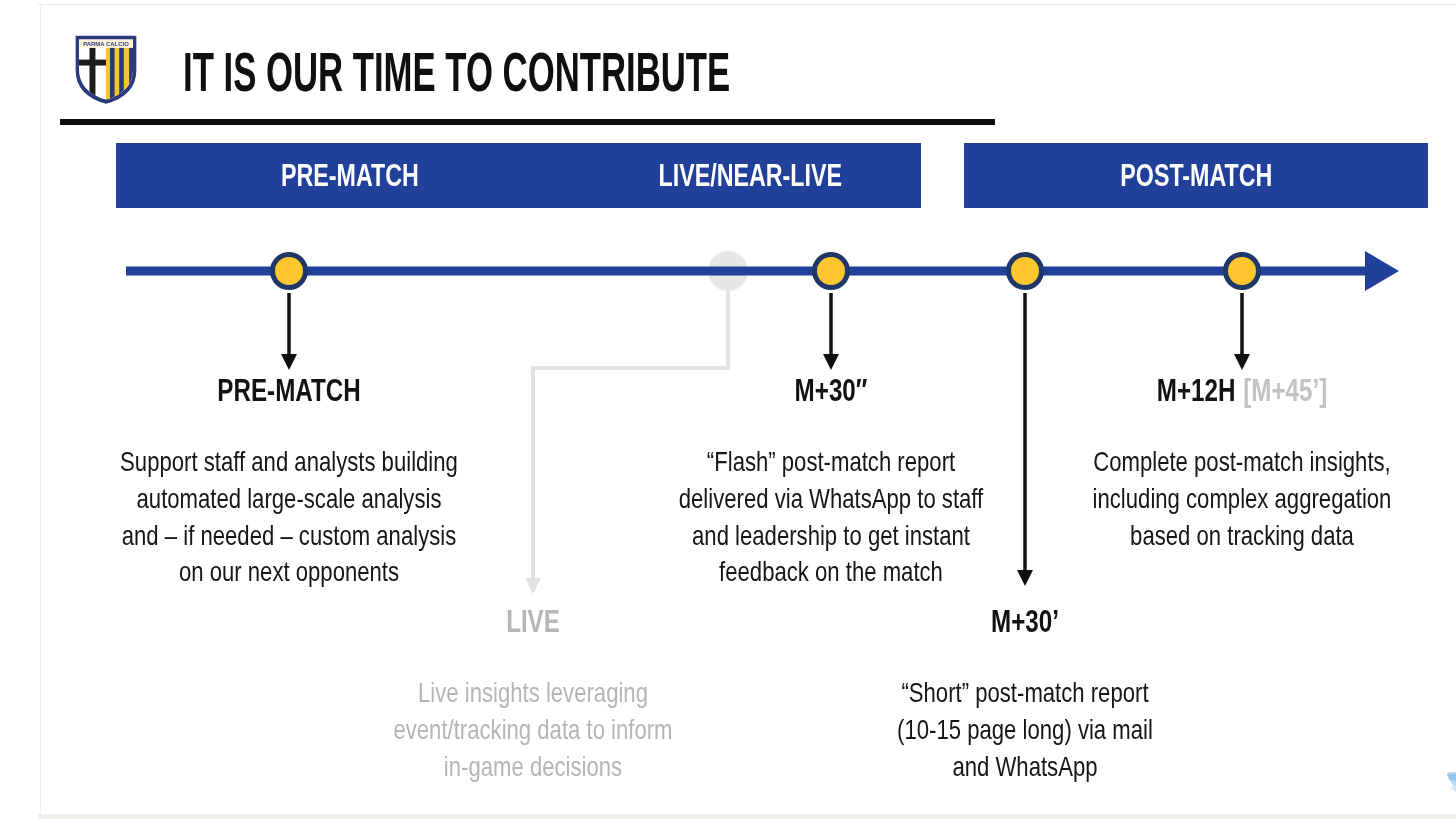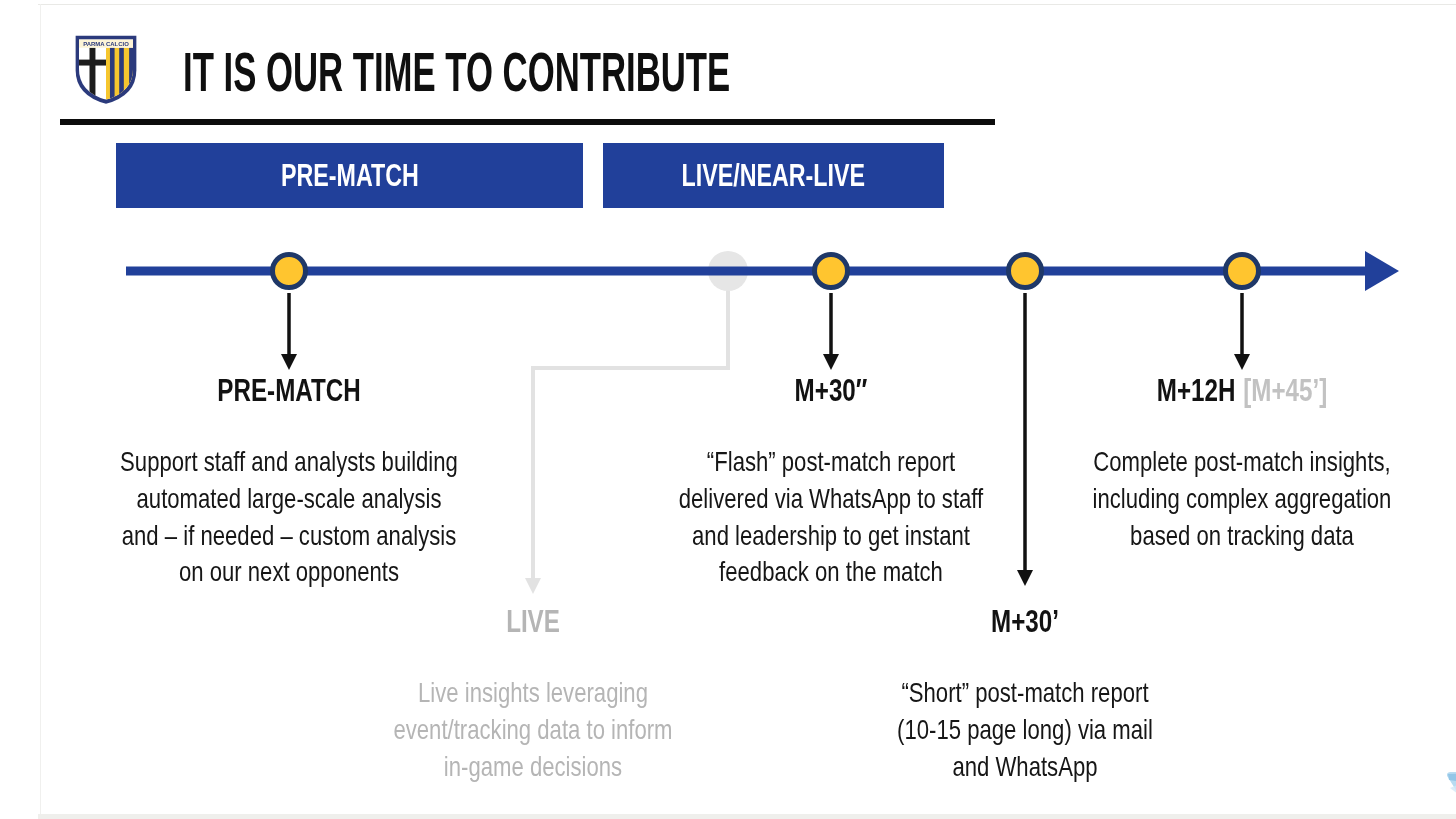--- a/index.html
+++ b/index.html
@@ -16,21 +16,21 @@
          font-size:56px;font-weight:700;white-space:nowrap;color:#0f0f0f;
          transform:scaleX(0.62);transform-origin:0 50%;}
   .title-rule{position:absolute;left:22px;top:119px;width:935px;height:6px;background:#0c0c0c;}
 
   
   .bar{position:absolute;top:143px;height:65px;background:#21409A;display:flex;
        align-items:center;justify-content:center;}
   .bar span{color:#ffffff;font-size:31px;font-weight:700;white-space:nowrap;
             transform:scaleX(0.75);transform-origin:50% 50%;}
   .bar1{left:78px;width:467px;}
-  .bar2{left:565px;width:341px;}
+  .bar2{left:542px;width:341px;}
   .bar3{left:926px;width:464px;}
 
   
   .gfx{position:absolute;left:0;top:0;width:1456px;height:819px;pointer-events:none;}
 
   
   .h{position:absolute;width:360px;text-align:center;font-size:31px;font-weight:700;
      color:#121212;white-space:nowrap;transform:scaleX(0.78);transform-origin:50% 50%;}
   .h.muted{color:#b5b5b5;}
   .h .alt{color:#c2c2c2;margin-left:10px;}
@@ -80,20 +80,23 @@
   </svg>
 
   <div class="title">IT IS OUR TIME TO CONTRIBUTE</div>
   <div class="title-rule"></div>
 
   <div class="bar bar1">
     <span>PRE-MATCH</span>
   </div>
   <div class="bar bar2">
     <span>LIVE/NEAR-LIVE</span>
+  </div>
+  <div class="bar bar3">
+    <span>POST-MATCH</span>
   </div>
 
   <svg class="gfx" viewBox="0 0 1456 819">
 
     <g>
       <path d="M690 290 L690 368 L495 368 L495 580" fill="none" stroke="#E2E2E2" stroke-width="4"></path>
       <polygon points="487,578 503,578 495,594" fill="#E2E2E2"></polygon>
     </g>
     <circle cx="690" cy="271" r="20" fill="#E6E6E6"></circle>
 

